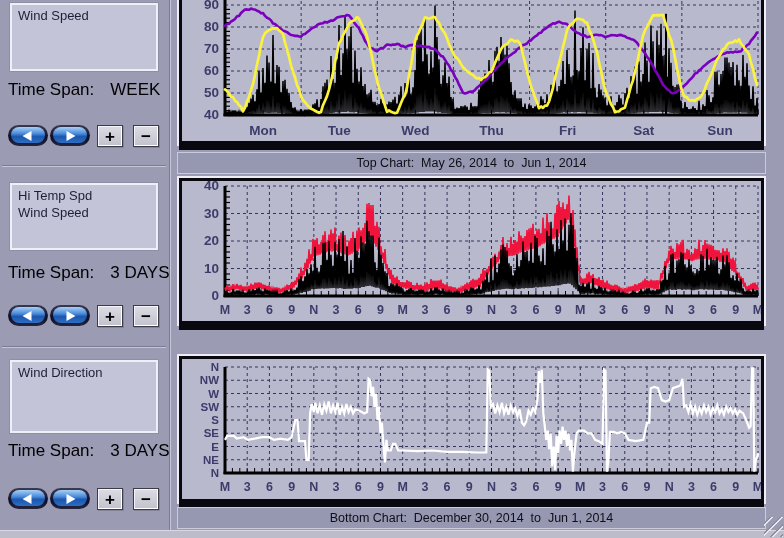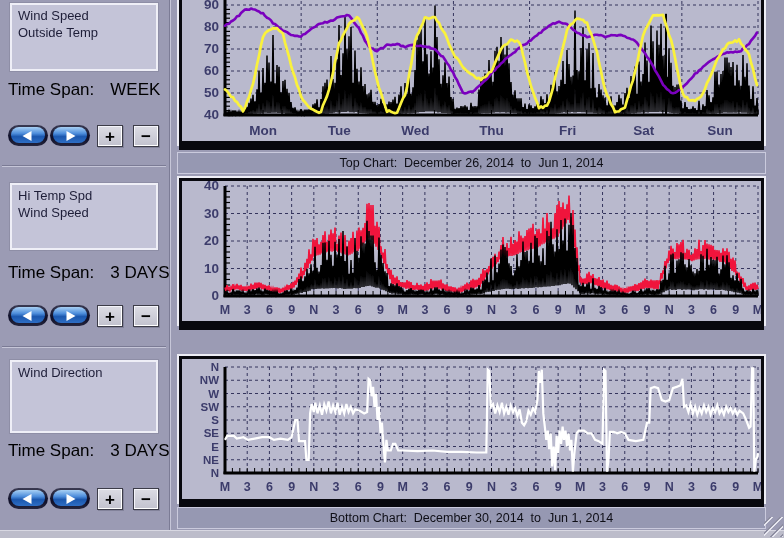--- a/index.html
+++ b/index.html
@@ -65,21 +65,20 @@
 </style>
 </head>
 <body>
 
 <div class="window">
 
   <div class="sidebar">
     <section class="panel panel1">
       <div class="listbox">
           <div class="item">Wind Speed</div>
-          <div class="item">Outside Temp</div>
         </div>
       <div class="timespan">
         <span class="ts-label">Time Span:</span><span class="ts-value">WEEK</span>
       </div>
       <div class="controls">
         <button class="nav prev">
             <span class="cap"></span>
             <span class="tri left"></span>
           </button>
         <button class="nav next">
@@ -223,21 +222,21 @@
             <line x1="43" y1="0" x2="43" y2="127" stroke="#000" stroke-width="3"></line>
             <line x1="41.5" y1="126" x2="576" y2="126" stroke="#000" stroke-width="3"></line>
             <path d="M43,124.4L44,125.6L45,123.2L46,125.7L47,122.0L48,125.6L49,122.6L50,125.5L51,121.5L52,125.5L53,121.5L54,125.5L55,122.9L56,125.2L57,122.3L58,125.5L59,122.8L60,125.5L61,122.7L62,125.4L63,118.2L64,125.2L65,117.8L66,125.3L67,113.7L68,125.0L69,109.6L70,125.4L71,105.7L72,124.6L73,112.2L74,124.7L75,100.3L76,124.5L77,81.5L78,124.6L79,103.6L80,124.3L81,79.1L82,123.8L83,93.7L84,123.7L85,66.6L86,124.0L87,73.6L88,124.1L89,92.5L90,123.8L91,45.9L92,123.7L93,94.2L94,123.6L95,76.1L96,124.0L97,77.8L98,123.9L99,103.4L100,124.6L101,91.9L102,124.2L103,90.7L104,125.0L105,99.7L106,125.1L107,103.8L108,124.9L109,113.1L110,124.9L111,118.8L112,125.3L113,118.4L114,125.3L115,122.3L116,125.3L117,122.6L118,125.7L119,120.1L120,125.2L121,122.5L122,125.4L123,120.6L124,125.5L125,120.7L126,125.6L127,120.3L128,125.7L129,119.7L130,125.7L131,115.4L132,125.1L133,114.4L134,125.2L135,110.3L136,124.9L137,118.3L138,125.3L139,110.1L140,125.1L141,97.3L142,125.0L143,93.7L144,124.7L145,90.6L146,124.7L147,102.0L148,124.2L149,66.9L150,124.2L151,90.0L152,123.7L153,93.7L154,123.3L155,70.3L156,123.4L157,36.1L158,123.4L159,85.9L160,122.9L161,64.3L162,122.9L163,27.9L164,123.1L165,60.3L166,122.6L167,47.2L168,123.2L169,37.9L170,123.2L171,93.9L172,123.4L173,61.6L174,123.1L175,79.7L176,123.4L177,92.6L178,124.1L179,78.3L180,124.1L181,97.0L182,124.2L183,95.1L184,124.5L185,105.4L186,124.8L187,104.4L188,124.9L189,100.9L190,125.0L191,112.7L192,125.0L193,112.8L194,125.3L195,116.1L196,125.3L197,115.0L198,125.0L199,109.9L200,125.2L201,114.0L202,125.1L203,119.1L204,125.2L205,115.2L206,125.3L207,112.6L208,124.9L209,113.0L210,124.9L211,110.6L212,125.4L213,107.8L214,124.9L215,114.5L216,124.7L217,105.6L218,124.9L219,97.3L220,124.7L221,109.3L222,124.5L223,93.9L224,124.8L225,104.7L226,124.2L227,86.7L228,124.4L229,104.9L230,124.1L231,98.3L232,123.9L233,80.9L234,123.8L235,50.7L236,123.6L237,44.6L238,123.1L239,40.2L240,122.9L241,72.3L242,123.1L243,27.7L244,122.6L245,65.2L246,122.5L247,84.5L248,122.5L249,62.2L250,122.5L251,78.6L252,122.4L253,16.4L254,122.8L255,48.1L256,123.4L257,70.2L258,123.2L259,94.8L260,123.9L261,86.2L262,123.9L263,73.3L264,124.1L265,94.1L266,124.5L267,87.6L268,124.5L269,108.0L270,125.2L271,109.8L272,125.3L273,119.8L274,125.2L275,118.6L276,125.0L277,119.2L278,125.2L279,117.2L280,125.3L281,117.4L282,125.6L283,116.3L284,125.3L285,117.7L286,125.6L287,121.2L288,125.1L289,113.8L290,125.3L291,117.3L292,125.1L293,117.2L294,125.0L295,117.4L296,125.0L297,100.6L298,124.8L299,90.5L300,124.3L301,87.6L302,124.1L303,84.6L304,124.3L305,84.7L306,124.3L307,70.9L308,124.0L309,83.4L310,123.7L311,92.7L312,123.8L313,61.8L314,123.3L315,57.8L316,123.3L317,71.7L318,123.6L319,48.1L320,123.2L321,58.0L322,123.3L323,65.4L324,123.8L325,56.4L326,123.4L327,74.2L328,123.7L329,93.1L330,123.9L331,105.5L332,124.3L333,101.2L334,124.3L335,109.3L336,124.9L337,109.4L338,125.2L339,109.4L340,124.8L341,118.2L342,125.2L343,114.6L344,125.2L345,120.1L346,125.3L347,115.4L348,125.2L349,116.3L350,125.1L351,119.2L352,125.2L353,117.4L354,125.4L355,114.1L356,125.2L357,115.7L358,125.1L359,107.4L360,124.9L361,110.2L362,124.8L363,114.0L364,125.2L365,105.2L366,125.2L367,114.0L368,124.8L369,95.8L370,124.6L371,98.2L372,124.8L373,83.1L374,124.4L375,102.3L376,124.3L377,97.1L378,123.9L379,90.8L380,123.8L381,72.1L382,123.3L383,95.1L384,123.7L385,60.9L386,123.3L387,74.9L388,123.5L389,87.8L390,123.0L391,86.6L392,123.5L393,21.4L394,123.4L395,81.1L396,123.1L397,82.2L398,122.9L399,59.1L400,123.2L401,38.2L402,123.2L403,91.2L404,123.4L405,60.3L406,123.7L407,54.0L408,123.7L409,99.4L410,123.8L411,63.9L412,124.3L413,98.9L414,124.2L415,108.4L416,124.8L417,95.1L418,124.4L419,100.6L420,124.9L421,106.2L422,124.8L423,108.7L424,124.9L425,116.4L426,125.1L427,111.4L428,125.3L429,107.2L430,125.0L431,116.5L432,125.0L433,116.4L434,125.4L435,113.0L436,125.3L437,105.9L438,125.0L439,109.2L440,125.3L441,115.5L442,124.7L443,104.1L444,125.2L445,98.7L446,124.6L447,109.1L448,124.8L449,87.1L450,124.3L451,89.6L452,124.4L453,77.6L454,124.1L455,104.8L456,123.8L457,72.5L458,123.7L459,92.5L460,123.5L461,85.1L462,123.7L463,53.6L464,123.2L465,71.5L466,123.4L467,92.7L468,123.1L469,36.6L470,122.9L471,52.3L472,123.0L473,81.3L474,123.0L475,41.4L476,122.9L477,55.7L478,122.8L479,34.7L480,123.0L481,66.7L482,123.0L483,65.7L484,123.0L485,87.8L486,123.3L487,59.2L488,123.8L489,73.7L490,124.0L491,96.8L492,124.4L493,98.0L494,124.1L495,95.5L496,124.5L497,95.2L498,124.9L499,111.6L500,125.4L501,119.4L502,125.2L503,113.1L504,125.5L505,118.2L506,125.2L507,120.1L508,125.2L509,119.9L510,125.2L511,117.3L512,125.4L513,119.1L514,125.2L515,121.3L516,125.3L517,111.9L518,125.3L519,121.3L520,125.2L521,115.4L522,125.1L523,117.0L524,125.1L525,101.0L526,124.7L527,106.4L528,124.5L529,113.0L530,124.7L531,108.2L532,124.7L533,82.7L534,124.4L535,82.6L536,124.0L537,95.6L538,124.0L539,84.9L540,124.0L541,82.0L542,123.6L543,68.4L544,123.5L545,68.6L546,123.8L547,73.4L548,123.8L549,77.9L550,123.7L551,72.9L552,123.6L553,96.5L554,123.7L555,75.8L556,123.5L557,91.3L558,123.2L559,96.8L560,123.7L561,65.9L562,123.7L563,87.7L564,123.8L565,74.3L566,124.5L567,96.5L568,124.6L569,110.0L570,124.5L571,97.2L572,124.8L573,116.6L574,125.2L575,109.1L576,125.4" fill="none" stroke="#000000" stroke-width="1.5"></path>
             <line x1="483.9940476190476" y1="125.34" x2="483.9940476190476" y2="24.799999999999997" stroke="#000000" stroke-width="2"></line>
             <path d="M43,36.7L45,35.1L47,34.8L49,32.5L51,31.5L53,29.9L55,27.2L57,26.9L59,24.0L61,22.3L63,20.6L65,20.4L67,20.8L69,19.6L71,20.2L73,20.6L75,21.7L77,22.5L79,24.2L81,24.1L83,26.9L85,28.8L87,29.6L89,31.4L91,34.5L93,35.0L95,36.8L97,38.7L99,40.1L101,41.7L103,42.3L105,43.1L107,44.6L109,46.0L111,46.3L113,46.9L115,46.8L117,47.5L119,47.6L121,45.4L123,45.0L125,43.2L127,41.7L129,40.0L131,38.7L133,37.9L135,36.2L137,34.9L139,34.5L141,34.2L143,32.9L145,33.6L147,32.5L149,31.5L151,31.6L153,30.3L155,28.6L157,28.0L159,27.5L161,27.3L163,27.1L165,26.0L167,26.4L169,28.8L171,31.8L173,34.7L175,37.1L177,39.2L179,43.9L181,46.9L183,51.9L185,54.5L187,57.9L189,59.2L191,59.6L193,61.5L195,62.2L197,60.4L199,59.1L201,59.3L203,57.3L205,55.6L207,55.8L209,56.2L211,55.5L213,55.8L215,54.9L217,55.2L219,57.2L221,56.9L223,58.3L225,57.3L227,56.5L229,56.1L231,55.9L233,56.8L235,57.0L237,57.0L239,56.6L241,57.7L243,57.4L245,58.1L247,57.9L249,59.4L251,59.7L253,60.3L255,62.2L257,64.6L259,66.9L261,67.6L263,70.7L265,74.2L267,76.5L269,81.0L271,83.0L273,88.0L275,90.9L277,95.7L279,99.6L281,103.8L283,104.4L285,103.9L287,103.0L289,102.6L291,102.6L293,100.9L295,98.7L297,97.0L299,95.3L301,93.3L303,91.6L305,90.0L307,87.5L309,84.7L311,82.2L313,81.3L315,78.3L317,77.0L319,74.5L321,72.9L323,70.2L325,68.9L327,67.0L329,65.8L331,64.2L333,63.1L335,60.5L337,58.9L339,57.8L341,56.1L343,55.5L345,54.5L347,52.1L349,51.4L351,49.2L353,47.5L355,46.3L357,44.1L359,43.7L361,41.1L363,39.8L365,38.6L367,36.8L369,35.6L371,34.3L373,34.6L375,33.5L377,32.6L379,33.6L381,34.5L383,34.5L385,35.1L387,37.2L389,38.5L391,40.7L393,41.9L395,43.7L397,44.2L399,45.6L401,46.7L403,46.4L405,48.2L407,47.7L409,47.2L411,46.4L413,45.8L415,45.7L417,46.3L419,46.1L421,46.9L423,48.2L425,47.5L427,47.1L429,46.1L431,46.3L433,46.2L435,46.8L437,46.1L439,45.9L441,46.8L443,47.3L445,48.7L447,49.2L449,50.2L451,50.5L453,51.9L455,53.8L457,56.7L459,58.9L461,61.7L463,64.2L465,67.8L467,70.1L469,73.6L471,77.0L473,81.3L475,84.3L477,87.7L479,91.7L481,95.7L483,97.6L485,100.2L487,101.5L489,103.7L491,104.2L493,103.8L495,102.6L497,101.0L499,100.7L501,97.9L503,96.0L505,94.2L507,91.6L509,89.8L511,87.7L513,84.5L515,84.0L517,81.4L519,80.2L521,77.7L523,76.2L525,74.5L527,72.8L529,71.5L531,70.3L533,69.5L535,67.9L537,66.8L539,65.8L541,64.9L543,64.4L545,63.3L547,63.6L549,63.1L551,63.5L553,62.6L555,63.1L557,62.6L559,62.3L561,59.5L563,58.7L565,56.2L567,55.2L569,51.7L571,49.3L573,46.9L575,43.5" fill="none" stroke="#7A00BE" stroke-width="2.6" stroke-linejoin="round" stroke-linecap="round"></path>
             <path d="M43,100.4L45,102.0L47,104.7L49,107.7L51,108.1L53,111.9L55,113.0L57,116.3L59,117.9L61,122.4L63,118.7L65,112.6L67,108.1L69,101.0L71,94.9L73,86.0L75,75.5L77,66.9L79,56.3L81,48.1L83,44.3L85,42.5L87,41.2L89,40.5L91,39.1L93,39.6L95,39.1L97,41.3L99,42.8L101,44.7L103,53.6L105,60.6L107,67.7L109,76.3L111,83.1L113,88.3L115,95.9L117,100.4L119,107.3L121,111.2L123,113.1L125,115.7L127,118.2L129,119.7L131,120.6L133,121.7L135,122.8L137,123.8L139,122.9L141,116.2L143,111.8L145,107.1L147,100.6L149,92.5L151,83.9L153,72.9L155,64.4L157,54.2L159,51.2L161,46.3L163,42.6L165,39.3L167,34.7L169,32.7L171,31.7L173,30.9L175,28.1L177,29.7L179,34.0L181,38.3L183,41.8L185,47.3L187,55.5L189,63.1L191,73.3L193,82.6L195,90.9L197,99.0L199,103.8L201,110.7L203,116.6L205,122.8L207,121.4L209,122.7L211,123.5L213,124.1L215,123.7L217,119.1L219,114.0L221,109.2L223,106.2L225,98.4L227,86.1L229,76.3L231,64.3L233,52.2L235,46.5L237,43.1L239,37.8L241,33.8L243,28.3L245,28.9L247,29.9L249,28.9L251,28.0L253,28.1L255,32.0L257,33.8L259,38.7L261,41.7L263,44.4L265,49.3L267,55.1L269,59.4L271,63.5L273,67.8L275,69.0L277,71.5L279,75.1L281,78.4L283,80.1L285,82.1L287,83.6L289,85.1L291,85.9L293,88.2L295,89.6L297,88.8L299,91.0L301,88.7L303,88.3L305,86.4L307,83.5L309,82.8L311,79.1L313,73.9L315,69.4L317,64.9L319,60.3L321,57.3L323,55.7L325,55.3L327,52.7L329,50.5L331,51.3L333,52.6L335,51.6L337,53.2L339,56.9L341,66.0L343,73.5L345,83.0L347,89.6L349,97.3L351,102.7L353,108.6L355,113.2L357,119.2L359,117.5L361,118.8L363,116.6L365,116.7L367,112.5L369,105.8L371,98.8L373,88.8L375,80.8L377,74.6L379,66.7L381,57.9L383,50.1L385,41.2L387,37.5L389,35.2L391,34.2L393,31.3L395,29.5L397,29.8L399,30.5L401,30.8L403,33.3L405,33.5L407,40.8L409,44.5L411,50.0L413,56.9L415,63.0L417,73.4L419,82.3L421,92.1L423,100.2L425,106.0L427,109.4L429,115.3L431,118.1L433,123.2L435,122.5L437,122.4L439,120.3L441,119.6L443,118.5L445,111.1L447,104.7L449,96.9L451,91.4L453,82.8L455,74.9L457,64.6L459,55.8L461,46.8L463,41.5L465,37.6L467,34.1L469,30.1L471,26.4L473,26.4L475,26.2L477,26.4L479,26.1L481,25.9L483,32.8L485,38.5L487,46.0L489,50.7L491,58.6L493,68.7L495,79.6L497,88.8L499,98.5L501,104.9L503,108.0L505,108.2L507,111.2L509,111.4L511,111.1L513,112.0L515,110.0L517,109.1L519,107.7L521,104.2L523,99.8L525,94.0L527,90.3L529,86.0L531,80.9L533,75.8L535,70.5L537,67.8L539,64.4L541,60.2L543,59.4L545,55.6L547,53.8L549,53.7L551,53.2L553,51.4L555,52.8L557,50.2L559,54.6L561,56.6L563,60.4L565,62.3L567,65.2L569,73.7L571,79.9L573,89.1L575,96.2" fill="none" stroke="#FAF23C" stroke-width="2.7" stroke-linejoin="round" stroke-linecap="round"></path>
           </svg>
       </div>
     </div>
   </div>
-  <div class="caption-bar cap-top">Top Chart:  December 26, 2014  to  Jun 1, 2014</div>
+  <div class="caption-bar cap-top">Top Chart:  May 26, 2014  to  Jun 1, 2014</div>
 
   <div class="chart-panel cp-mid">
     <div class="chart-frame">
       <div class="plot">
         <svg id="chart1" width="579" height="140" viewBox="0 0 579 140">
             <line x1="65.20833333333333" y1="5" x2="65.20833333333333" y2="115" stroke="#34345C" stroke-width="1" stroke-dasharray="3,3"></line>
             <line x1="87.41666666666666" y1="5" x2="87.41666666666666" y2="115" stroke="#34345C" stroke-width="1" stroke-dasharray="3,3"></line>
             <line x1="109.625" y1="5" x2="109.625" y2="115" stroke="#34345C" stroke-width="1" stroke-dasharray="3,3"></line>
             <line x1="131.83333333333331" y1="5" x2="131.83333333333331" y2="115" stroke="#34345C" stroke-width="1" stroke-dasharray="3,3"></line>
             <line x1="154.04166666666669" y1="5" x2="154.04166666666669" y2="115" stroke="#34345C" stroke-width="1" stroke-dasharray="3,3"></line>

